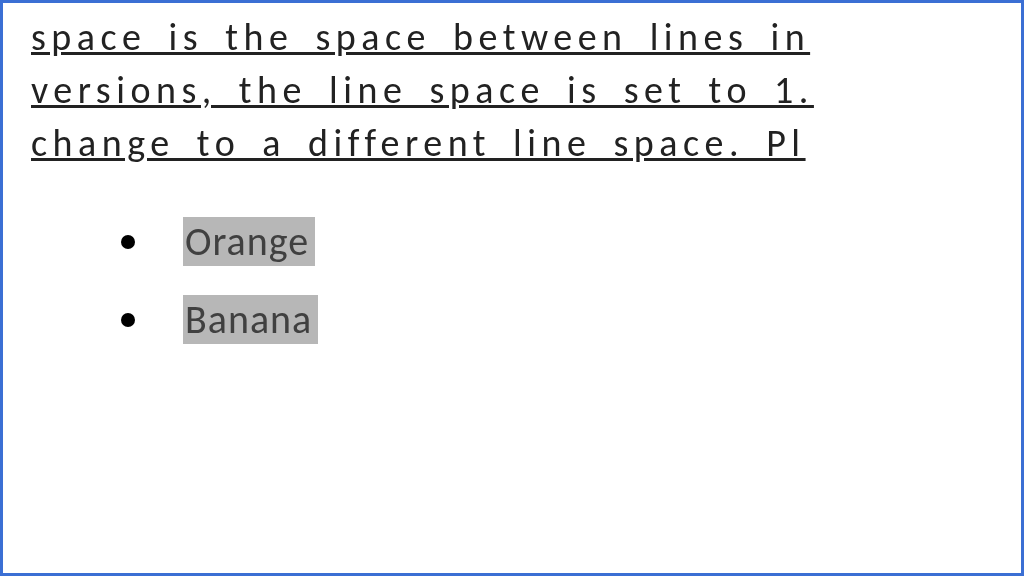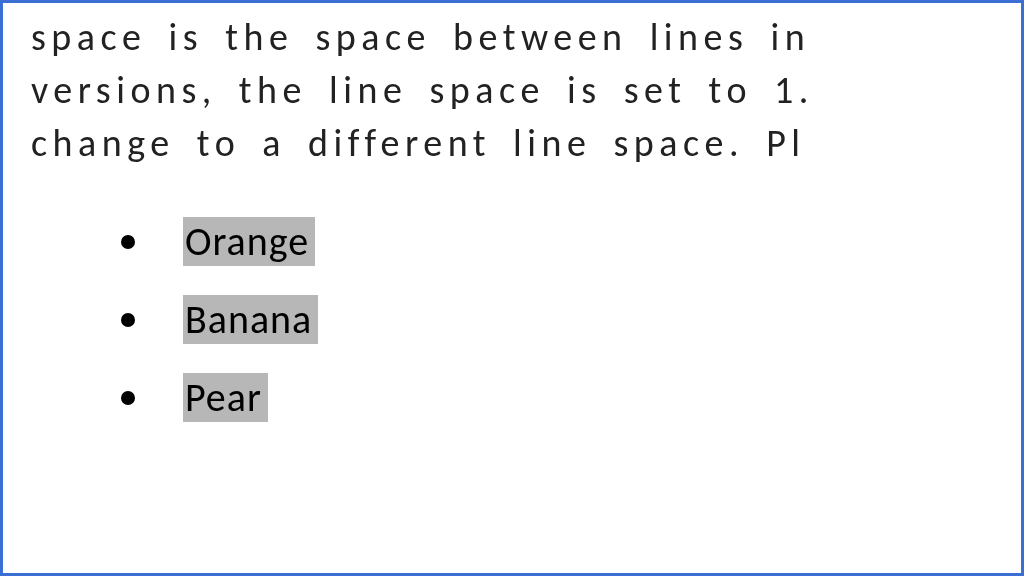--- a/index.html
+++ b/index.html
@@ -20,20 +20,21 @@
       padding: 8px 28px 0 28px;
     }
     .paragraph-text {
       font-size: 38px;
       color: #222;
       letter-spacing: 5.5px;
       line-height: 1.4;
       font-weight: 400;
       white-space: pre-wrap;
       word-spacing: 8px;
+      text-decoration: underline;
     }
     .list-container {
       margin-top: 40px;
       margin-left: 90px;
     }
     .list-item {
       display: flex;
       align-items: center;
       margin-bottom: 16px;
       height: 62px;
@@ -41,21 +42,21 @@
     .bullet {
       width: 14px;
       height: 14px;
       background: #000;
       border-radius: 50%;
       margin-right: 48px;
       flex-shrink: 0;
     }
     .list-label {
       font-size: 40px;
-      color: #000000;
+      color: #404040;
       font-weight: 400;
       letter-spacing: 1px;
     }
     .selected {
       background: #b7b7b7;
       padding: 0 6px 0 2px;
     }
   </style>
 </head>
 <body>
@@ -67,18 +68,14 @@
 
   <div class="list-container">
     <div class="list-item">
       <span class="bullet"></span>
       <span class="list-label selected">Orange</span>
     </div>
     <div class="list-item">
       <span class="bullet"></span>
       <span class="list-label selected">Banana</span>
     </div>
-    <div class="list-item">
-      <span class="bullet"></span>
-      <span class="list-label selected">Pear</span>
-    </div>
   </div>
 </div>
 
 </body></html>

